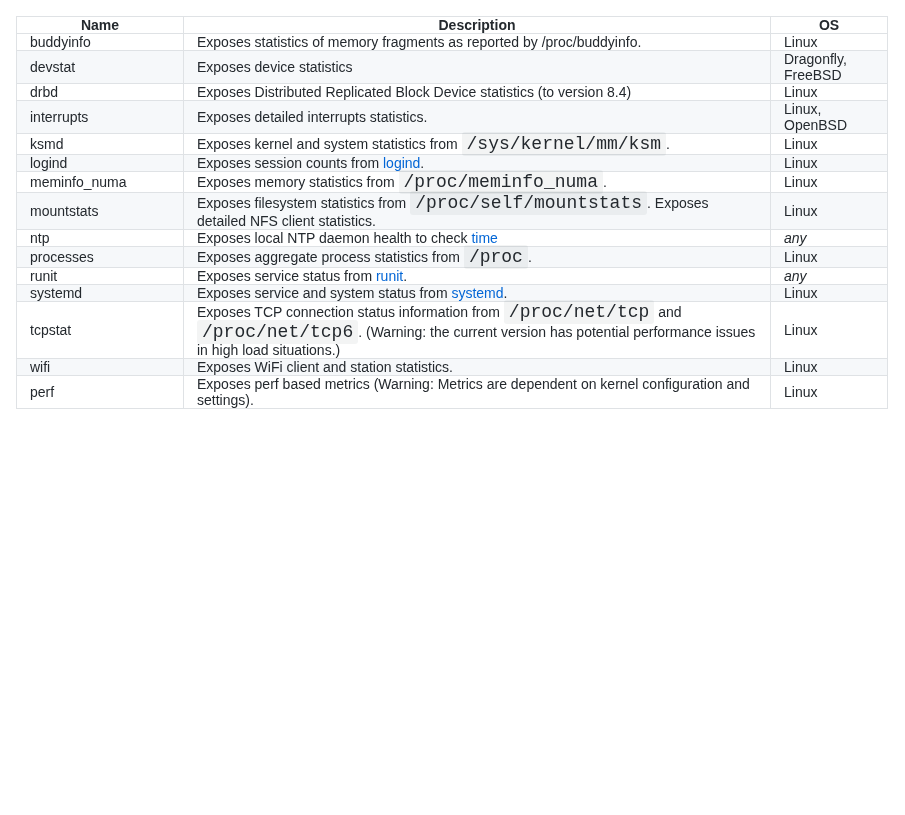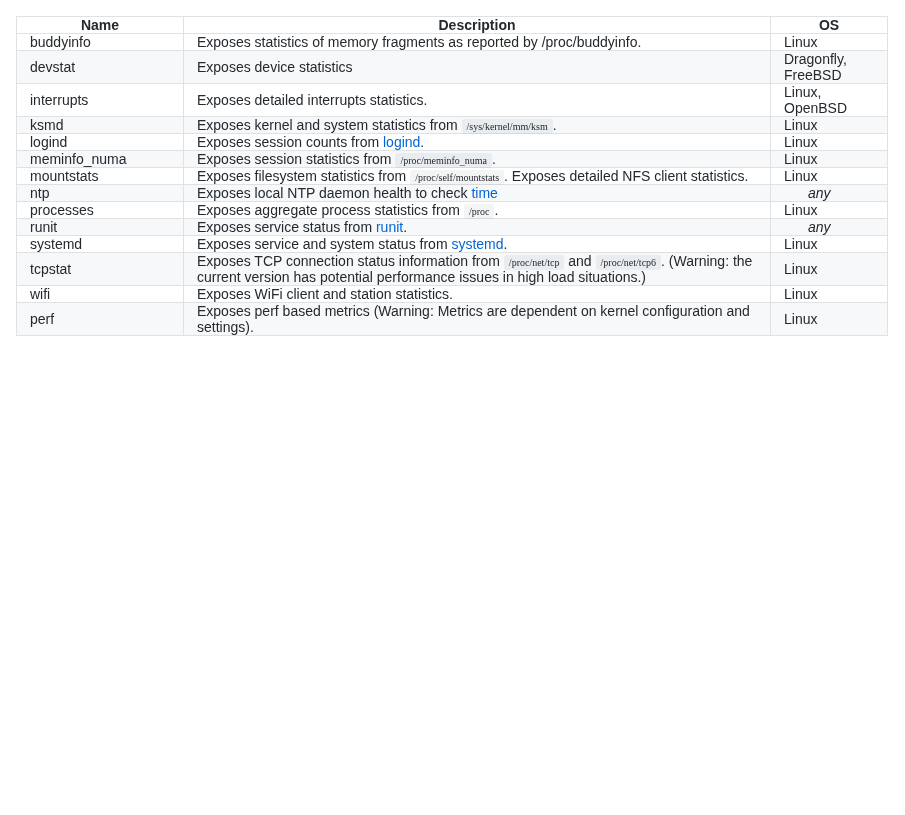--- a/index.html
+++ b/index.html
@@ -26,33 +26,32 @@
     text-align: center;
     background: #ffffff;
   }
   tbody tr:nth-child(even) td {
     background: #f6f8fa;
   }
   tbody tr:nth-child(odd) td {
     background: #ffffff;
   }
   code {
-    font-family: Liberation Serif, serif;
-    font-size: 10px;
+    font-family: Liberation Mono, monospace;
+    font-size: 18px;
     background: rgba(27,31,35,0.05);
     border-radius: 3px;
     padding: 2px 5px;
   }
   a.link {
     color: #0366d6;
     text-decoration: none;
   }
   em.italic {
     font-style: italic;
-    margin-left: 24px;
   }
   .col-name { width: 140px; }
   .col-os { width: 90px; }
 </style>
 </head>
 <body>
 
 <table>
   <thead>
     <tr>
@@ -66,37 +65,42 @@
         <td class="col-name">buddyinfo</td>
         <td><span>Exposes statistics of memory fragments as reported by /proc/buddyinfo.</span></td>
         <td class="col-os">Linux</td>
       </tr>
       <tr>
         <td class="col-name">devstat</td>
         <td><span>Exposes device statistics</span></td>
         <td class="col-os">Dragonfly, FreeBSD</td>
       </tr>
       <tr>
+        <td class="col-name">drbd</td>
+        <td><span>Exposes Distributed Replicated Block Device statistics (to version 8.4)</span></td>
+        <td class="col-os">Linux</td>
+      </tr>
+      <tr>
         <td class="col-name">interrupts</td>
         <td><span>Exposes detailed interrupts statistics.</span></td>
         <td class="col-os">Linux, OpenBSD</td>
       </tr>
       <tr>
         <td class="col-name">ksmd</td>
         <td><span>Exposes kernel and system statistics from </span><code>/sys/kernel/mm/ksm</code><span>.</span></td>
         <td class="col-os">Linux</td>
       </tr>
       <tr>
         <td class="col-name">logind</td>
         <td><span>Exposes session counts from </span><a class="link" href="#">logind</a><span>.</span></td>
         <td class="col-os">Linux</td>
       </tr>
       <tr>
         <td class="col-name">meminfo_numa</td>
-        <td><span>Exposes session statistics from </span><code>/proc/meminfo_numa</code><span>.</span></td>
+        <td><span>Exposes memory statistics from </span><code>/proc/meminfo_numa</code><span>.</span></td>
         <td class="col-os">Linux</td>
       </tr>
       <tr>
         <td class="col-name">mountstats</td>
         <td><span>Exposes filesystem statistics from </span><code>/proc/self/mountstats</code><span>. Exposes detailed NFS client statistics.</span></td>
         <td class="col-os">Linux</td>
       </tr>
       <tr>
         <td class="col-name">ntp</td>
         <td><span>Exposes local NTP daemon health to check </span><a class="link" href="#">time</a></td>

